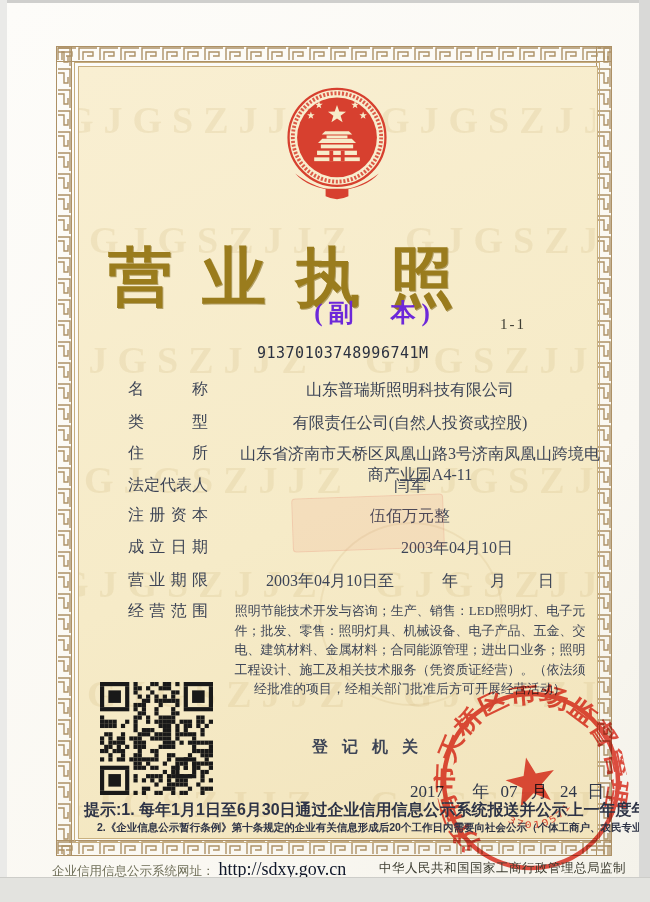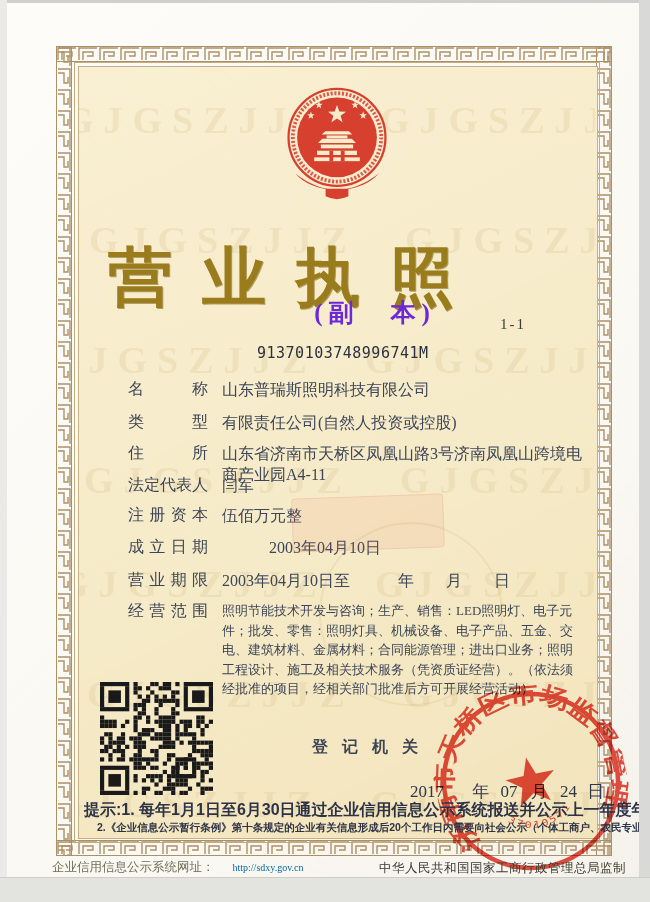--- a/index.html
+++ b/index.html
@@ -36,21 +36,21 @@
   .page-no{position:absolute;left:500px;top:316px;font-size:15px;color:#3d3d33;letter-spacing:2px;}
   
   .code-row{position:absolute;left:257px;top:344px;display:flex;align-items:baseline;gap:13px;}
   .code-label{font-size:15.5px;color:#39404f;letter-spacing:1px;font-weight:600;
               font-family:"Liberation Sans","DejaVu Sans",sans-serif;}
   .code-value{font-size:15px;color:#2b3140;letter-spacing:.5px;font-family:"DejaVu Sans Mono",monospace;}
   
   .row{position:absolute;left:128px;display:flex;align-items:flex-start;}
   .flabel{width:80px;font-size:16px;color:#3e4556;text-align:justify;text-align-last:justify;
           font-family:"Liberation Sans","DejaVu Sans",sans-serif;font-weight:500;flex:none;}
-  .fvalue{margin-left:14px;font-size:16px;color:#3d4557;line-height:21px;width:352px;}
+  .fvalue{margin-left:26px;font-size:16px;color:#3d4557;line-height:21px;width:352px;text-align:center;}
   .fvalue.small{font-size:13px;line-height:19.6px;width:352px;}
   
   .qr{position:absolute;left:100px;top:682px;width:113px;height:113px;}
   
   .registrar{position:absolute;left:312px;top:737px;font-size:16px;color:#3e4556;letter-spacing:14px;
              font-family:"Liberation Sans","DejaVu Sans",sans-serif;font-weight:600;}
   
   .ghost{position:absolute;left:292px;top:496px;width:150px;height:52px;border-radius:4px;
          background:rgba(226,106,88,0.10);border:1px solid rgba(226,106,88,0.16);transform:rotate(-2deg);}
   
@@ -61,21 +61,21 @@
   .date-row .y{margin-left:8px;} .date-row .yl{margin-left:24px;} .date-row .m{margin-left:7px;}
   .date-row .ml{margin-left:9px;} .date-row .d{margin-left:8px;} .date-row .dl{margin-left:6px;}
   
   .note1{position:absolute;left:84px;top:800px;width:512px;font-size:16px;color:#2d3346;
          font-family:"Liberation Sans","DejaVu Sans",sans-serif;font-weight:700;white-space:nowrap;}
   .note2{position:absolute;left:97px;top:821px;width:500px;font-size:10.5px;color:#2d3346;
          font-family:"Liberation Sans","DejaVu Sans",sans-serif;font-weight:600;white-space:nowrap;}
   
   .footer-left{position:absolute;left:52px;top:859px;display:flex;align-items:baseline;}
   .footer-left .lbl{font-size:12.5px;color:#6e6e58;font-family:"Liberation Sans",sans-serif;}
-  .footer-left .url{font-size:10px;color:#0369a1;margin-left:18px;}
+  .footer-left .url{font-size:18px;color:#0f172a;margin-left:4px;}
   .footer-right{position:absolute;right:24px;top:860px;font-size:12.5px;color:#3c3c30;letter-spacing:.5px;}
 </style>
 </head>
 <body>
 
 <div class="stage">
   <div class="paper"></div>
 
   <svg class="band" style="left:56px;top:46px;" width="556" height="16">
     <defs>

